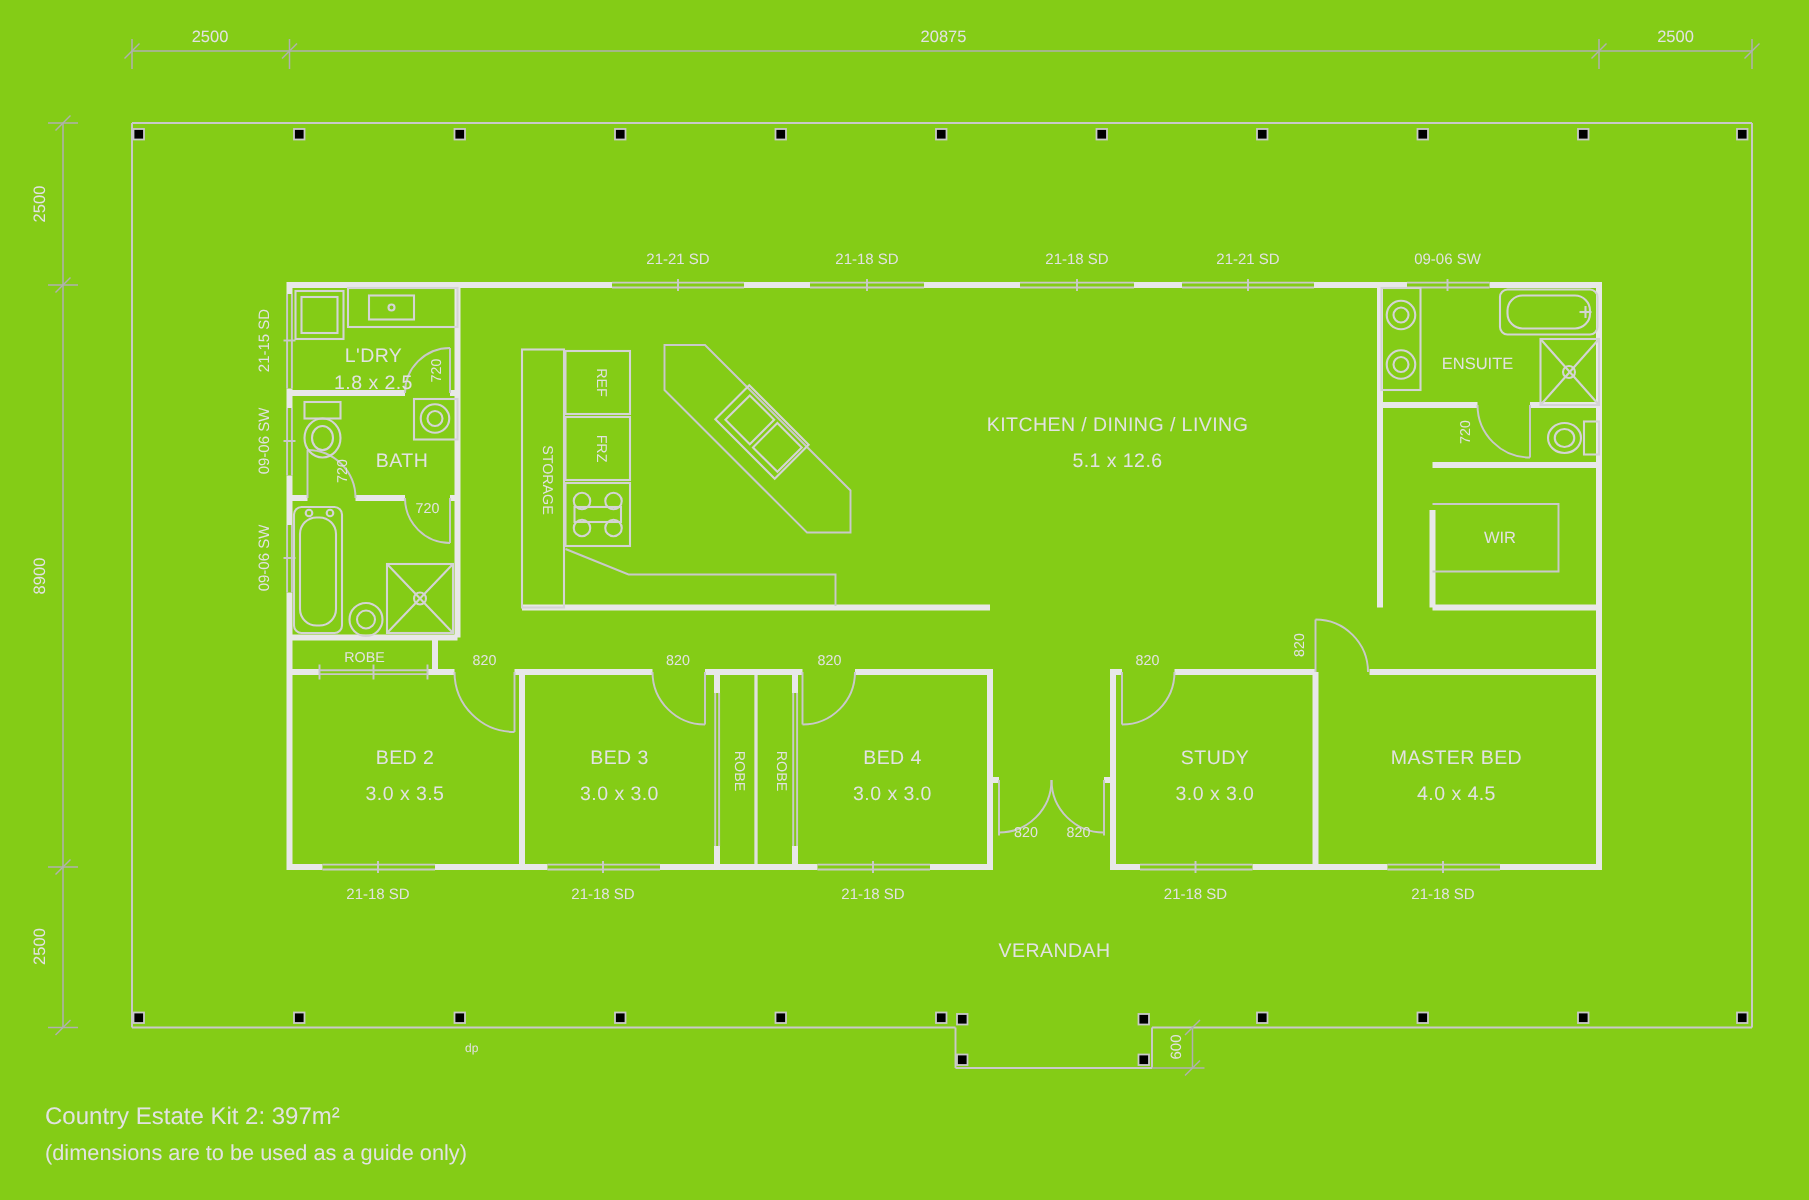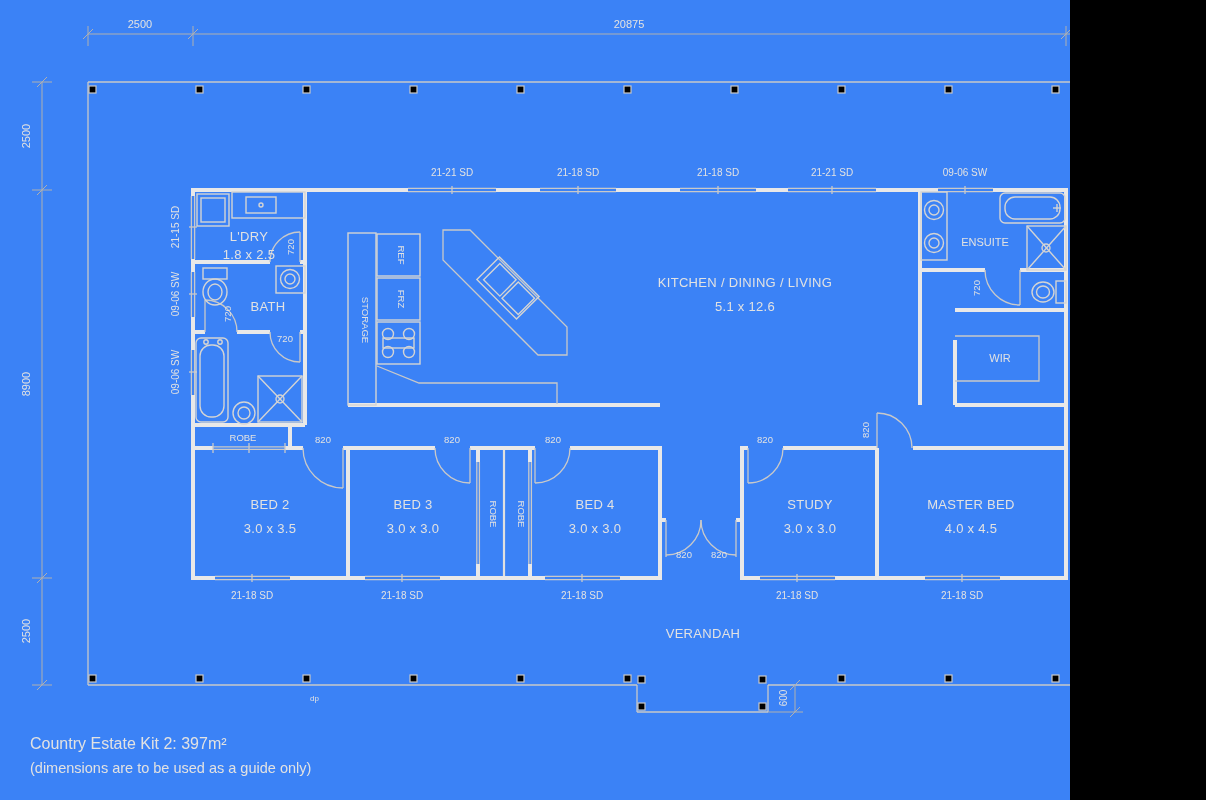--- a/index.html
+++ b/index.html
@@ -1,16 +1,16 @@
 <!DOCTYPE html>
 <html><head>
 <meta charset="utf-8">
 <style>
   html,body{margin:0;padding:0;background:#000;}
-  #stage{position:relative;width:1070px;height:800px;background:#3b82f6;overflow:hidden;}
+  #stage{position:relative;width:1206px;height:800px;background:#84cc16;overflow:hidden;}
   svg{display:block;}
   svg text{font-family:"Liberation Sans", sans-serif;fill:#e2e2e2;}
   .wall{stroke:#e8e8e8;stroke-width:4;fill:none;}
   .w2{stroke:#e0e0e0;stroke-width:2.2;fill:none;}
   .thin{stroke:#c9c9c9;stroke-width:1.3;fill:none;}
   .fix{stroke:#d4d4d4;stroke-width:1.4;fill:none;}
   .dim{stroke:#b0b0b0;stroke-width:1;fill:none;}
   .post{stroke:#c9c9c9;stroke-width:1.2;fill:#000;}
   .mid{text-anchor:middle;}
   .t13{font-size:13px;letter-spacing:.3px;}

